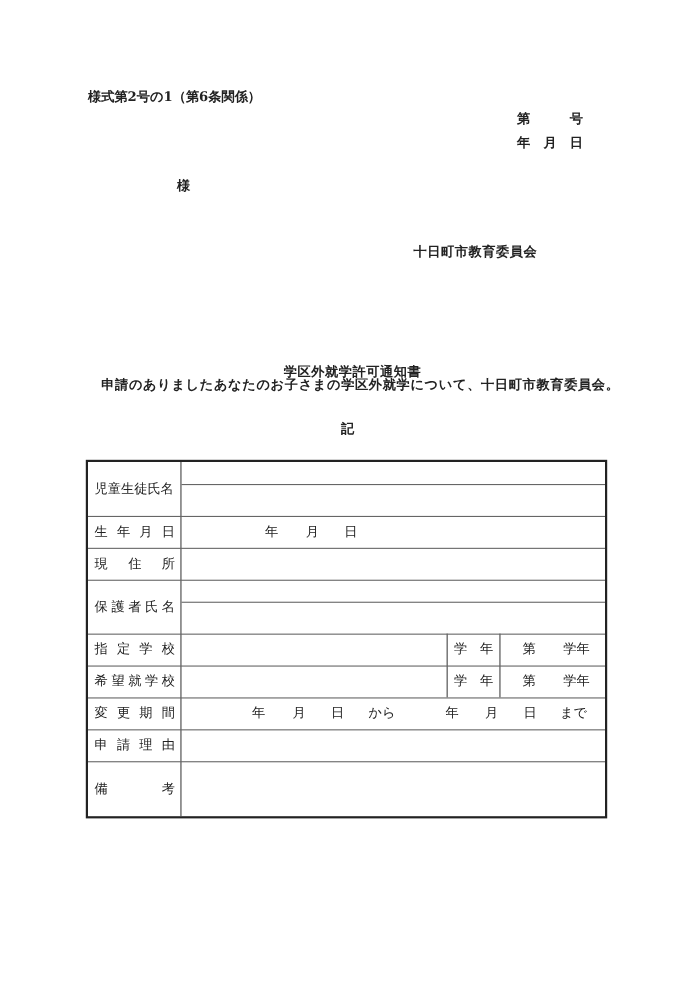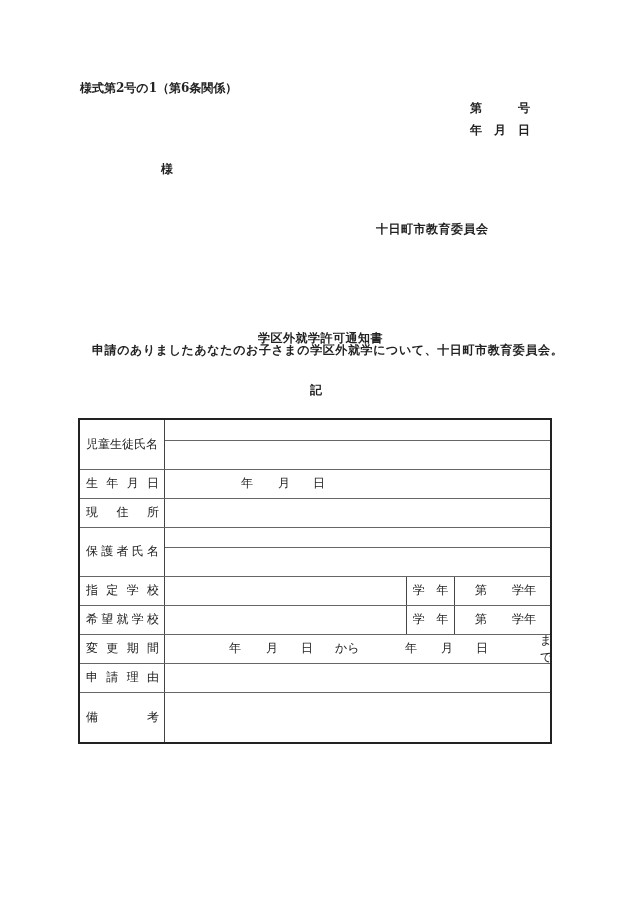--- a/index.html
+++ b/index.html
@@ -155,18 +155,18 @@
   </div>
 
   <div class="cell" style="left:85px; top:214px; width:387px; height:29px;">
     <span style="position:absolute; left:64px;">年</span>
     <span style="position:absolute; left:101px;">月</span>
     <span style="position:absolute; left:136px;">日</span>
     <span style="position:absolute; left:170px;">から</span>
     <span style="position:absolute; left:240px;">年</span>
     <span style="position:absolute; left:276px;">月</span>
     <span style="position:absolute; left:311px;">日</span>
-    <span style="position:absolute; left:364px;text-align:right;">まで</span>
+    <span style="position:absolute; left:344px;">まで</span>
   </div>
 
   <div class="cell" style="left:85px; top:243px; width:387px; height:29px;"></div>
   <div class="cell" style="left:85px; top:273px; width:387px; height:49px;"></div>
 </div>
 
 </body></html>

